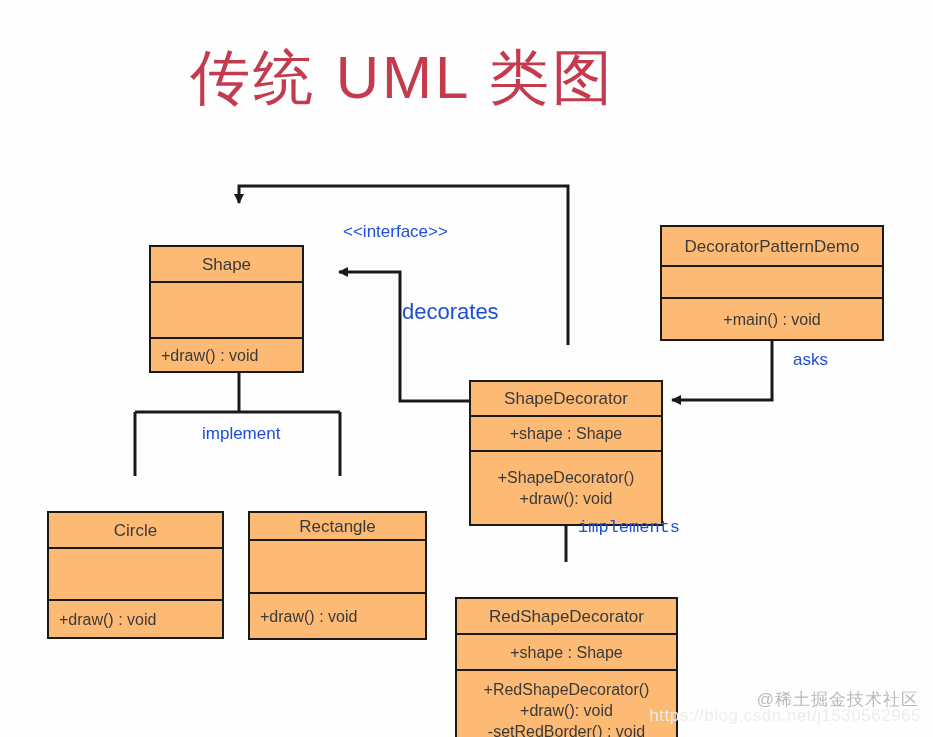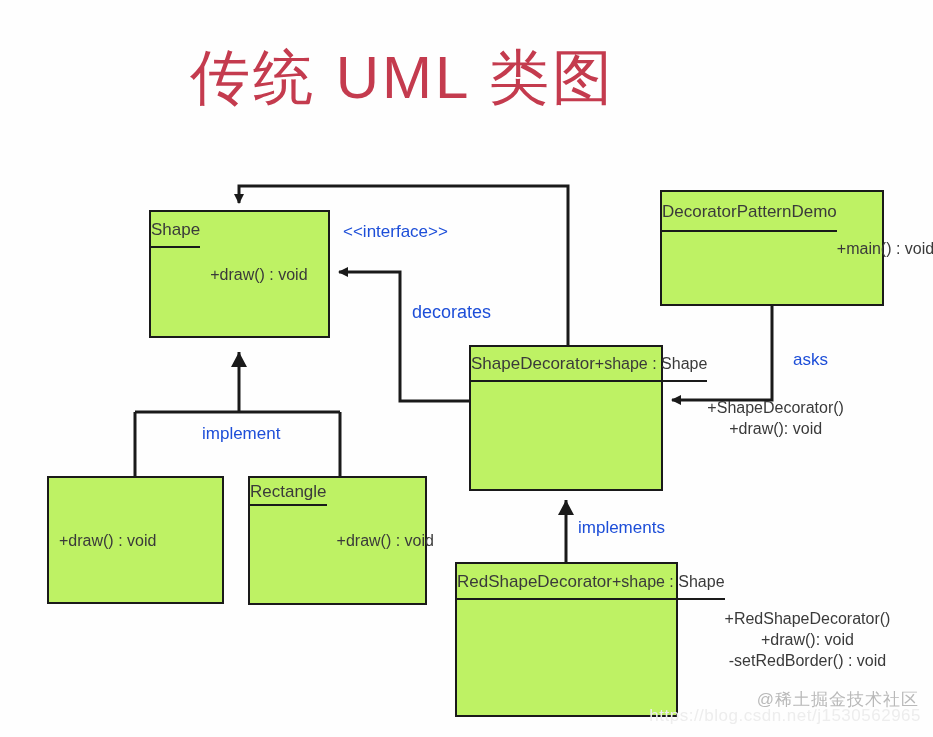--- a/index.html
+++ b/index.html
@@ -45,24 +45,25 @@
     width: 933px;
     height: 737px;
     pointer-events: none;
   }
 
   
   .uml-class {
     position: absolute;
     box-sizing: border-box;
     border: 2.5px solid #1a1a1a;
-    background: #bef264;
+    background: #fdba74;
     display: flex;
-    flex-direction: row;
+    flex-direction: column;
     z-index: 3;
+    margin-top: 35px;
   }
   .uml-row {
     box-sizing: border-box;
     display: flex;
     flex-direction: column;
     align-items: center;
     justify-content: center;
     color: #3a3a3a;
     font-size: 16px;
     line-height: 21px;
@@ -74,21 +75,21 @@
   }
   .uml-attrs {
     border-bottom: 2.5px solid #1a1a1a;
   }
   .uml-ops {
     padding: 4px 0;
   }
   .uml-ops > div { white-space: pre; }
 
   
-  #box-shape      { left: 149px; top: 210px;  width: 181px; height: 128px; }
+  #box-shape      { left: 149px; top: 210px;  width: 155px; height: 128px; }
   #box-shape .uml-name  { height: 36px; }
   #box-shape .uml-attrs { height: 56px; }
   #box-shape .uml-ops   { flex: 1; align-items: flex-start; padding-left: 10px; }
 
   #box-demo       { left: 660px; top: 190px;  width: 224px; height: 116px; }
   #box-demo .uml-name  { height: 40px; }
   #box-demo .uml-attrs { height: 32px; }
   #box-demo .uml-ops   { flex: 1; }
 
   #box-decorator  { left: 469px; top: 345px;  width: 194px; height: 146px; }
@@ -115,23 +116,23 @@
   .edge-label {
     position: absolute;
     color: #1d4ed8;
     font-size: 17px;
     line-height: 20px;
     white-space: pre;
     z-index: 4;
     text-align: center;
   }
   #lbl-interface  { left: 343px; top: 222px; font-size: 17px; }
-  #lbl-decorates  { left: 412px; top: 302px; font-size: 18px; }
+  #lbl-decorates  { left: 402px; top: 302px; font-size: 22px; }
   #lbl-implement  { left: 181px; top: 424px; font-size: 17px; margin-left: 21px; }
-  #lbl-implements { left: 578px; top: 518px; font-size: 17px; }
+  #lbl-implements { left: 578px; top: 518px; font-size: 17px; font-family: Liberation Mono, monospace; }
   #lbl-asks       { left: 793px; top: 350px; font-size: 17px; }
 
   
   .watermark-community {
     position: absolute;
     right: 14px;
     top: 688px;
     font-size: 17px;
     color: #b9b9b9;
     white-space: pre;
@@ -201,20 +202,21 @@
     <div class="uml-row uml-attrs">
       <div>+shape : Shape</div>
     </div>
     <div class="uml-row uml-ops">
       <div>+ShapeDecorator()</div>
       <div>+draw(): void</div>
     </div>
   </div>
 
   <div class="uml-class" id="box-circle">
+    <div class="uml-row uml-name">Circle</div>
     <div class="uml-row uml-attrs"></div>
     <div class="uml-row uml-ops">
       <div>+draw() : void</div>
     </div>
   </div>
 
   <div class="uml-class" id="box-rect">
     <div class="uml-row uml-name">Rectangle</div>
     <div class="uml-row uml-attrs"></div>
     <div class="uml-row uml-ops">

